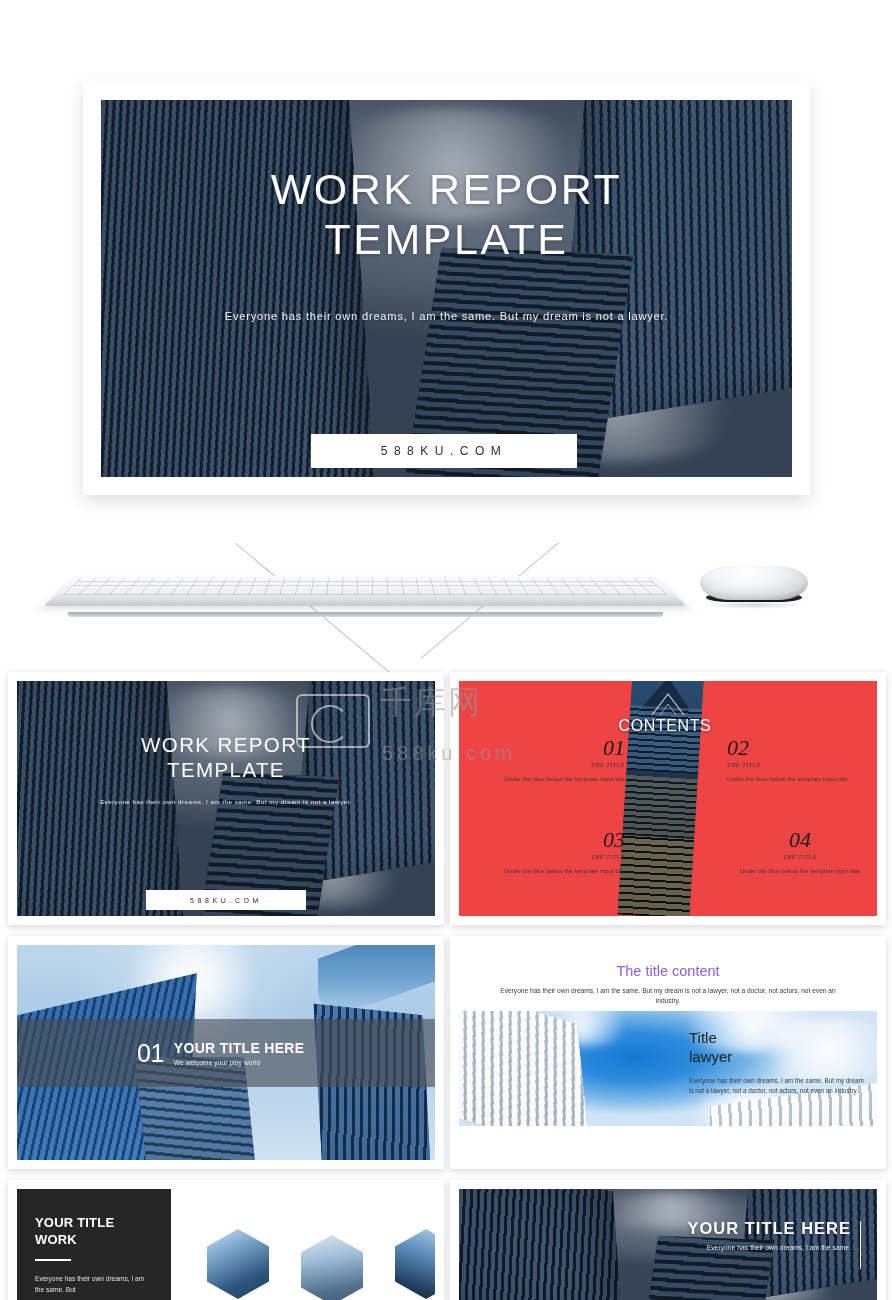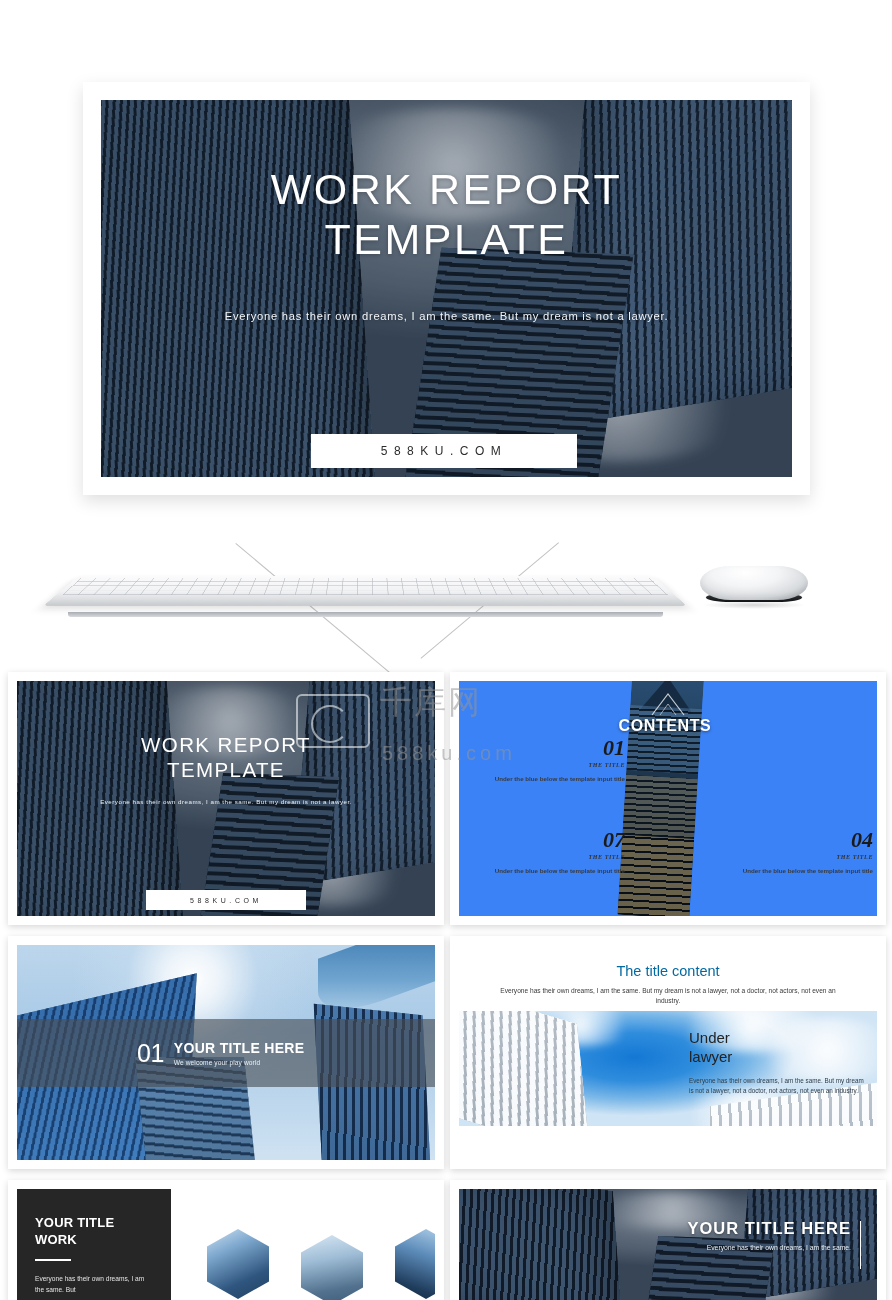--- a/index.html
+++ b/index.html
@@ -213,56 +213,56 @@
   .t1-overlay { position:absolute; inset:0; background: rgba(30,42,56,.26); }
   .t1-title { position:absolute; left:0; right:0; top:52px; text-align:center; color:#fff;
     font-size:20.5px; letter-spacing:1.4px; line-height:1.2; }
   .t1-sub { position:absolute; left:50%; transform:translateX(-50%); top:116px; width:300px;
     text-align:center; color:#eef2f6; font-size:6.2px; letter-spacing:.5px; line-height:1.6; }
   .t1-band { position:absolute; left:50%; transform:translateX(-50%); bottom:6px; width:160px; height:20px;
     background:#fff; display:flex; align-items:center; justify-content:center; }
   .t1-band span { font-size:7px; letter-spacing:3.6px; color:#2c2c2c; }
 
   
-  .t2 { background:#3b82f6;font-weight:bold; }
+  .t2 { background:#ef4444; }
   .t2-ribbon {
     position:absolute; left:166px; top:-14px; width:72px; height:250px;
     transform: rotate(3.5deg); overflow:hidden;
   }
   .t2-contents {
     position:absolute; left:146px; top:36px; width:120px; text-align:center;
     color:#fff; font-size:16px; letter-spacing:.6px;
     text-shadow: 0 1px 3px rgba(0,0,0,.45);
   }
   .t2-peak {
     position:absolute; left:190px; top:10px; width:38px; height:26px;
   }
   .t2-cell { position:absolute; width:146px; }
   .t2-num { font-family:"Liberation Serif", serif; font-style:italic; font-size:22px; color:#1a1a1a; line-height:1; }
   .t2-sub { font-family:"Liberation Serif", serif; font-style:italic; font-size:6px; color:#333; letter-spacing:.6px; margin-top:3px; }
   .t2-desc { font-size:6.2px; color:#3a3a3a; line-height:1.5; margin-top:6px; }
   .t2-c1 { left:20px;  top:56px;  text-align:right; }
   .t2-c2 { left:268px; top:56px;  text-align:left; }
   .t2-c3 { left:20px;  top:148px; text-align:right; }
-  .t2-c4 { left:268px; top:148px; text-align:right; }
+  .t2-c4 { left:268px; top:148px; text-align:center; }
 
   
   .t3-band {
     position:absolute; left:0; right:0; top:74px; height:68px;
     background: rgba(72,78,84,.62);
     display:flex; align-items:center; padding-left:120px;
   }
   .t3-num { color:#fff; font-size:25px; font-weight:300; letter-spacing:-.5px; }
   .t3-tw { margin-left:10px; }
   .t3-title { color:#fff; font-size:14px; font-weight:bold; letter-spacing:.3px; }
   .t3-sub { color:#e9eef3; font-size:6.6px; margin-top:3px; letter-spacing:.1px; }
 
   
   .t4-top { position:absolute; left:0; right:0; top:0; height:66px; background:#fff; }
-  .t4-title { text-align:center; margin-top:18px; font-size:14.5px; color:#0369a1; font-weight:400; }
+  .t4-title { text-align:center; margin-top:18px; font-size:14.5px; color:#8b5cf6; font-weight:400; }
   .t4-desc { text-align:center; margin:7px auto 0; width:356px; font-size:6.6px; color:#3a3a3a; line-height:1.55; }
   .t4-img { position:absolute; left:0; right:0; top:66px; height:115px; overflow:hidden; }
   .t4-bottom { position:absolute; left:0; right:0; bottom:0; height:20px; background:#fff; }
   .t4-ov { position:absolute; left:230px; top:18px; width:180px; }
   .t4-ovt { font-size:15px; color:#232323; line-height:1.25; font-weight:400; }
   .t4-ovd { font-size:6.3px; color:#2e3c49; line-height:1.6; margin-top:9px; }
 
   
   .t5-left {
     position:absolute; left:0; top:0; width:154px; bottom:0;
@@ -391,22 +391,27 @@
         <path d="M11 24 L19 13 L27 24" fill="none" stroke="rgba(255,255,255,.55)" stroke-width="1"></path>
       </svg>
 
       <div class="t2-contents">CONTENTS</div>
 
       <div class="t2-cell t2-c1">
         <div class="t2-num">01</div>
         <div class="t2-sub">THE TITLE</div>
         <div class="t2-desc">Under the blue below the template input title</div>
       </div>
+      <div class="t2-cell t2-c2">
+        <div class="t2-num">02</div>
+        <div class="t2-sub">THE TITLE</div>
+        <div class="t2-desc">Under the blue below the template input title</div>
+      </div>
       <div class="t2-cell t2-c3">
-        <div class="t2-num">07</div>
+        <div class="t2-num">03</div>
         <div class="t2-sub">THE TITLE</div>
         <div class="t2-desc">Under the blue below the template input title</div>
       </div>
       <div class="t2-cell t2-c4">
         <div class="t2-num">04</div>
         <div class="t2-sub">THE TITLE</div>
         <div class="t2-desc">Under the blue below the template input title</div>
       </div>
     </div>
   </div>
@@ -438,21 +443,21 @@
       <div class="t4-img">
         <div class="ph ph-blue">
           <div class="cl c3"></div>
             <div class="cl c1"></div>
             <div class="cl c2"></div>
             <div class="cl c4"></div>
           <div class="wbA"></div>
             <div class="wbB"></div>
         </div>
         <div class="t4-ov">
-          <div class="t4-ovt">Under</div>
+          <div class="t4-ovt">Title</div>
           <div class="t4-ovt">lawyer</div>
           <div class="t4-ovd">Everyone has their own dreams, I am the same. But my dream is not a lawyer, not a doctor, not actors, not even an industry.</div>
         </div>
       </div>
       <div class="t4-bottom"></div>
     </div>
   </div>
 
   <div class="card" style="left:8px; top:1180px; width:436px; height:140px;">
     <div class="card-inner">

